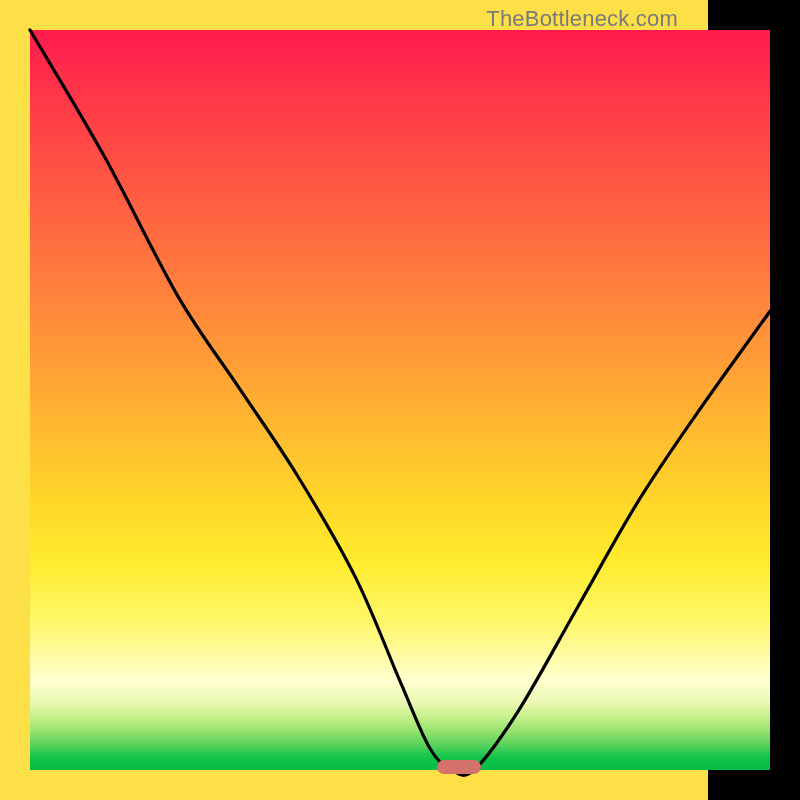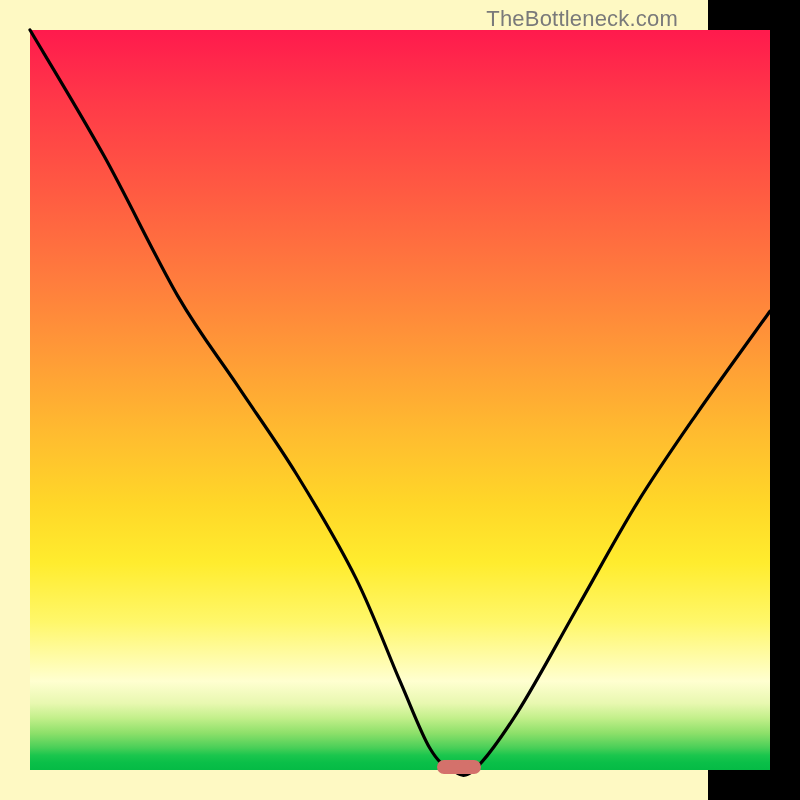--- a/index.html
+++ b/index.html
@@ -8,21 +8,21 @@
     width: 800px;
     height: 800px;
     background: #000;
     font-family: Arial, Helvetica, sans-serif;
     overflow: hidden;
   }
   .frame {
     position: relative;
     width: 708px;
     height: 800px;
-    background: #fef9c3;
+    background: #fde047;
   }
   .plot-area {
     position: absolute;
     left: 30px;
     top: 30px;
     width: 740px;
     height: 740px;
     
     background: linear-gradient(to bottom,
       #ff1a4d 0%,

